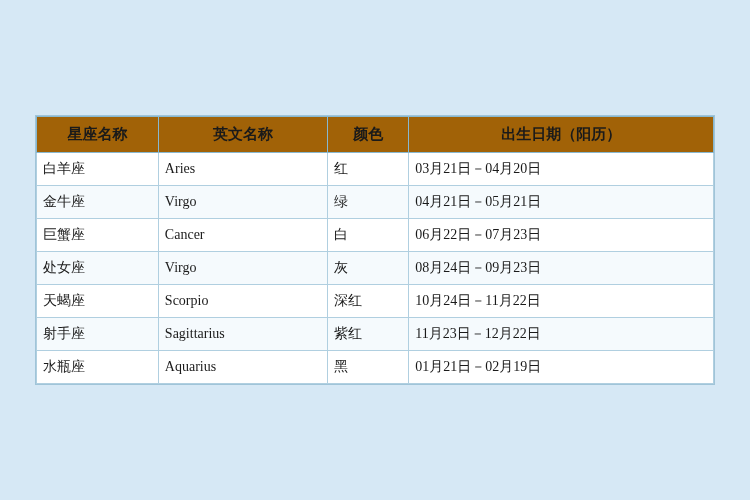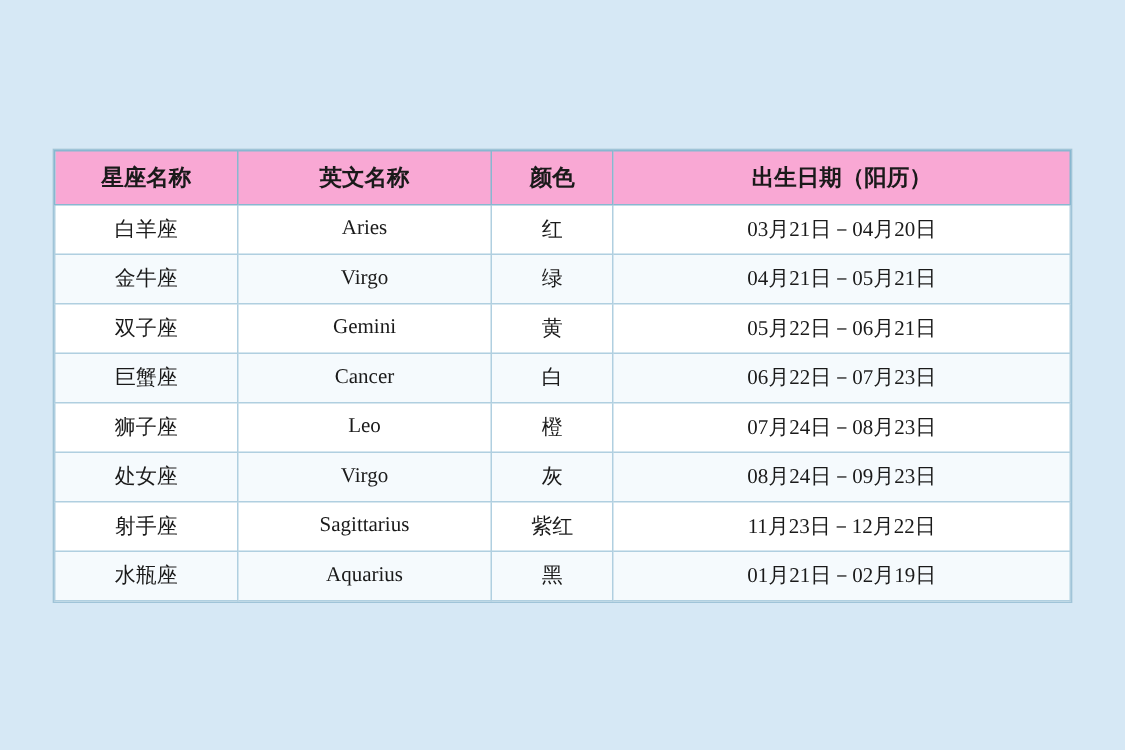--- a/index.html
+++ b/index.html
@@ -23,21 +23,21 @@
       border: 1px solid #a0c4d8;
       width: 680px;
     }
 
     table {
       width: 100%;
       border-collapse: collapse;
     }
 
     thead tr {
-      background-color: #f9a8d4;
+      background-color: #a16207;
     }
 
     thead th {
       border: 1px solid #88b8d0;
       padding: 8px 6px;
       text-align: center;
       font-size: 15px;
       font-weight: bold;
       color: #1a1a1a;
     }
@@ -46,21 +46,20 @@
       background-color: #ffffff;
     }
 
     tbody tr:nth-child(even) {
       background-color: #f5fafd;
     }
 
     tbody td {
       border: 1px solid #b0cfe0;
       padding: 7px 6px;
-      text-align: center;
       font-size: 14px;
       color: #1a1a1a;
     }
 
     .col-chinese { width: 18%; }
     .col-english { width: 25%; text-align: center; }
     .col-color   { width: 12%; }
     .col-date    { width: 45%; }
   </style>
 </head>
@@ -83,42 +82,36 @@
           <td>红</td>
           <td>03月21日－04月20日</td>
         </tr>
         <tr>
           <td>金牛座</td>
           <td>Virgo</td>
           <td>绿</td>
           <td>04月21日－05月21日</td>
         </tr>
         <tr>
-          <td>双子座</td>
-          <td>Gemini</td>
-          <td>黄</td>
-          <td>05月22日－06月21日</td>
-        </tr>
-        <tr>
           <td>巨蟹座</td>
           <td>Cancer</td>
           <td>白</td>
           <td>06月22日－07月23日</td>
         </tr>
         <tr>
-          <td>狮子座</td>
-          <td>Leo</td>
-          <td>橙</td>
-          <td>07月24日－08月23日</td>
-        </tr>
-        <tr>
           <td>处女座</td>
           <td>Virgo</td>
           <td>灰</td>
           <td>08月24日－09月23日</td>
+        </tr>
+        <tr>
+          <td>天蝎座</td>
+          <td>Scorpio</td>
+          <td>深红</td>
+          <td>10月24日－11月22日</td>
         </tr>
         <tr>
           <td>射手座</td>
           <td>Sagittarius</td>
           <td>紫红</td>
           <td>11月23日－12月22日</td>
         </tr>
         <tr>
           <td>水瓶座</td>
           <td>Aquarius</td>

